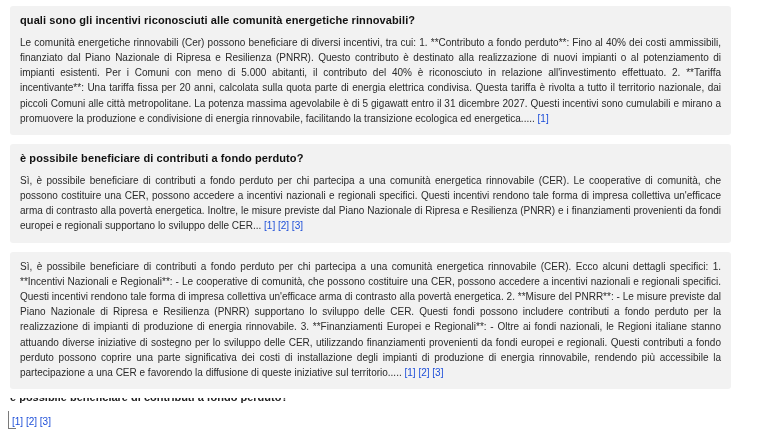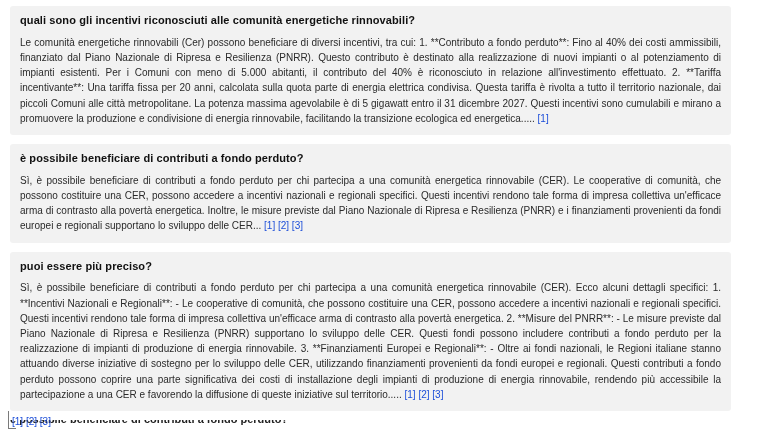--- a/index.html
+++ b/index.html
@@ -97,21 +97,20 @@
     <div class="qa-question">quali sono gli incentivi riconosciuti alle comunità energetiche rinnovabili?</div>
     <div class="qa-answer"><span>Le comunità energetiche rinnovabili (Cer) possono beneficiare di diversi incentivi, tra cui: 1. **Contributo a fondo perduto**: Fino al 40% dei costi ammissibili, finanziato dal Piano Nazionale di Ripresa e Resilienza (PNRR). Questo contributo è destinato alla realizzazione di nuovi impianti o al potenziamento di impianti esistenti. Per i Comuni con meno di 5.000 abitanti, il contributo del 40% è riconosciuto in relazione all'investimento effettuato. 2. **Tariffa incentivante**: Una tariffa fissa per 20 anni, calcolata sulla quota parte di energia elettrica condivisa. Questa tariffa è rivolta a tutto il territorio nazionale, dai piccoli Comuni alle città metropolitane. La potenza massima agevolabile è di 5 gigawatt entro il 31 dicembre 2027. Questi incentivi sono cumulabili e mirano a promuovere la produzione e condivisione di energia rinnovabile, facilitando la transizione ecologica ed energetica.....</span> <span class="cite">[1]</span></div>
   </div>
 
   <div class="qa-block">
     <div class="qa-question">è possibile beneficiare di contributi a fondo perduto?</div>
     <div class="qa-answer"><span>Sì, è possibile beneficiare di contributi a fondo perduto per chi partecipa a una comunità energetica rinnovabile (CER). Le cooperative di comunità, che possono costituire una CER, possono accedere a incentivi nazionali e regionali specifici. Questi incentivi rendono tale forma di impresa collettiva un'efficace arma di contrasto alla povertà energetica. Inoltre, le misure previste dal Piano Nazionale di Ripresa e Resilienza (PNRR) e i finanziamenti provenienti da fondi europei e regionali supportano lo sviluppo delle CER...</span> <span class="cite">[1]</span> <span class="cite">[2]</span> <span class="cite">[3]</span></div>
   </div>
 
   <div class="qa-block">
-    <div class="qa-question">puoi essere più preciso?</div>
     <div class="qa-answer"><span>Sì, è possibile beneficiare di contributi a fondo perduto per chi partecipa a una comunità energetica rinnovabile (CER). Ecco alcuni dettagli specifici: 1. **Incentivi Nazionali e Regionali**: - Le cooperative di comunità, che possono costituire una CER, possono accedere a incentivi nazionali e regionali specifici. Questi incentivi rendono tale forma di impresa collettiva un'efficace arma di contrasto alla povertà energetica. 2. **Misure del PNRR**: - Le misure previste dal Piano Nazionale di Ripresa e Resilienza (PNRR) supportano lo sviluppo delle CER. Questi fondi possono includere contributi a fondo perduto per la realizzazione di impianti di produzione di energia rinnovabile. 3. **Finanziamenti Europei e Regionali**: - Oltre ai fondi nazionali, le Regioni italiane stanno attuando diverse iniziative di sostegno per lo sviluppo delle CER, utilizzando finanziamenti provenienti da fondi europei e regionali. Questi contributi a fondo perduto possono coprire una parte significativa dei costi di installazione degli impianti di produzione di energia rinnovabile, rendendo più accessibile la partecipazione a una CER e favorendo la diffusione di queste iniziative sul territorio.....</span> <span class="cite">[1]</span> <span class="cite">[2]</span> <span class="cite">[3]</span></div>
   </div>
 
   <div class="cut-header">
     <div class="cut-header-text">è possibile beneficiare di contributi a fondo perduto?</div>
   </div>
 
   <div class="bottom-cites">[1] [2] [3]</div>
   <div class="caret"></div>
   <div class="caret-foot"></div>

